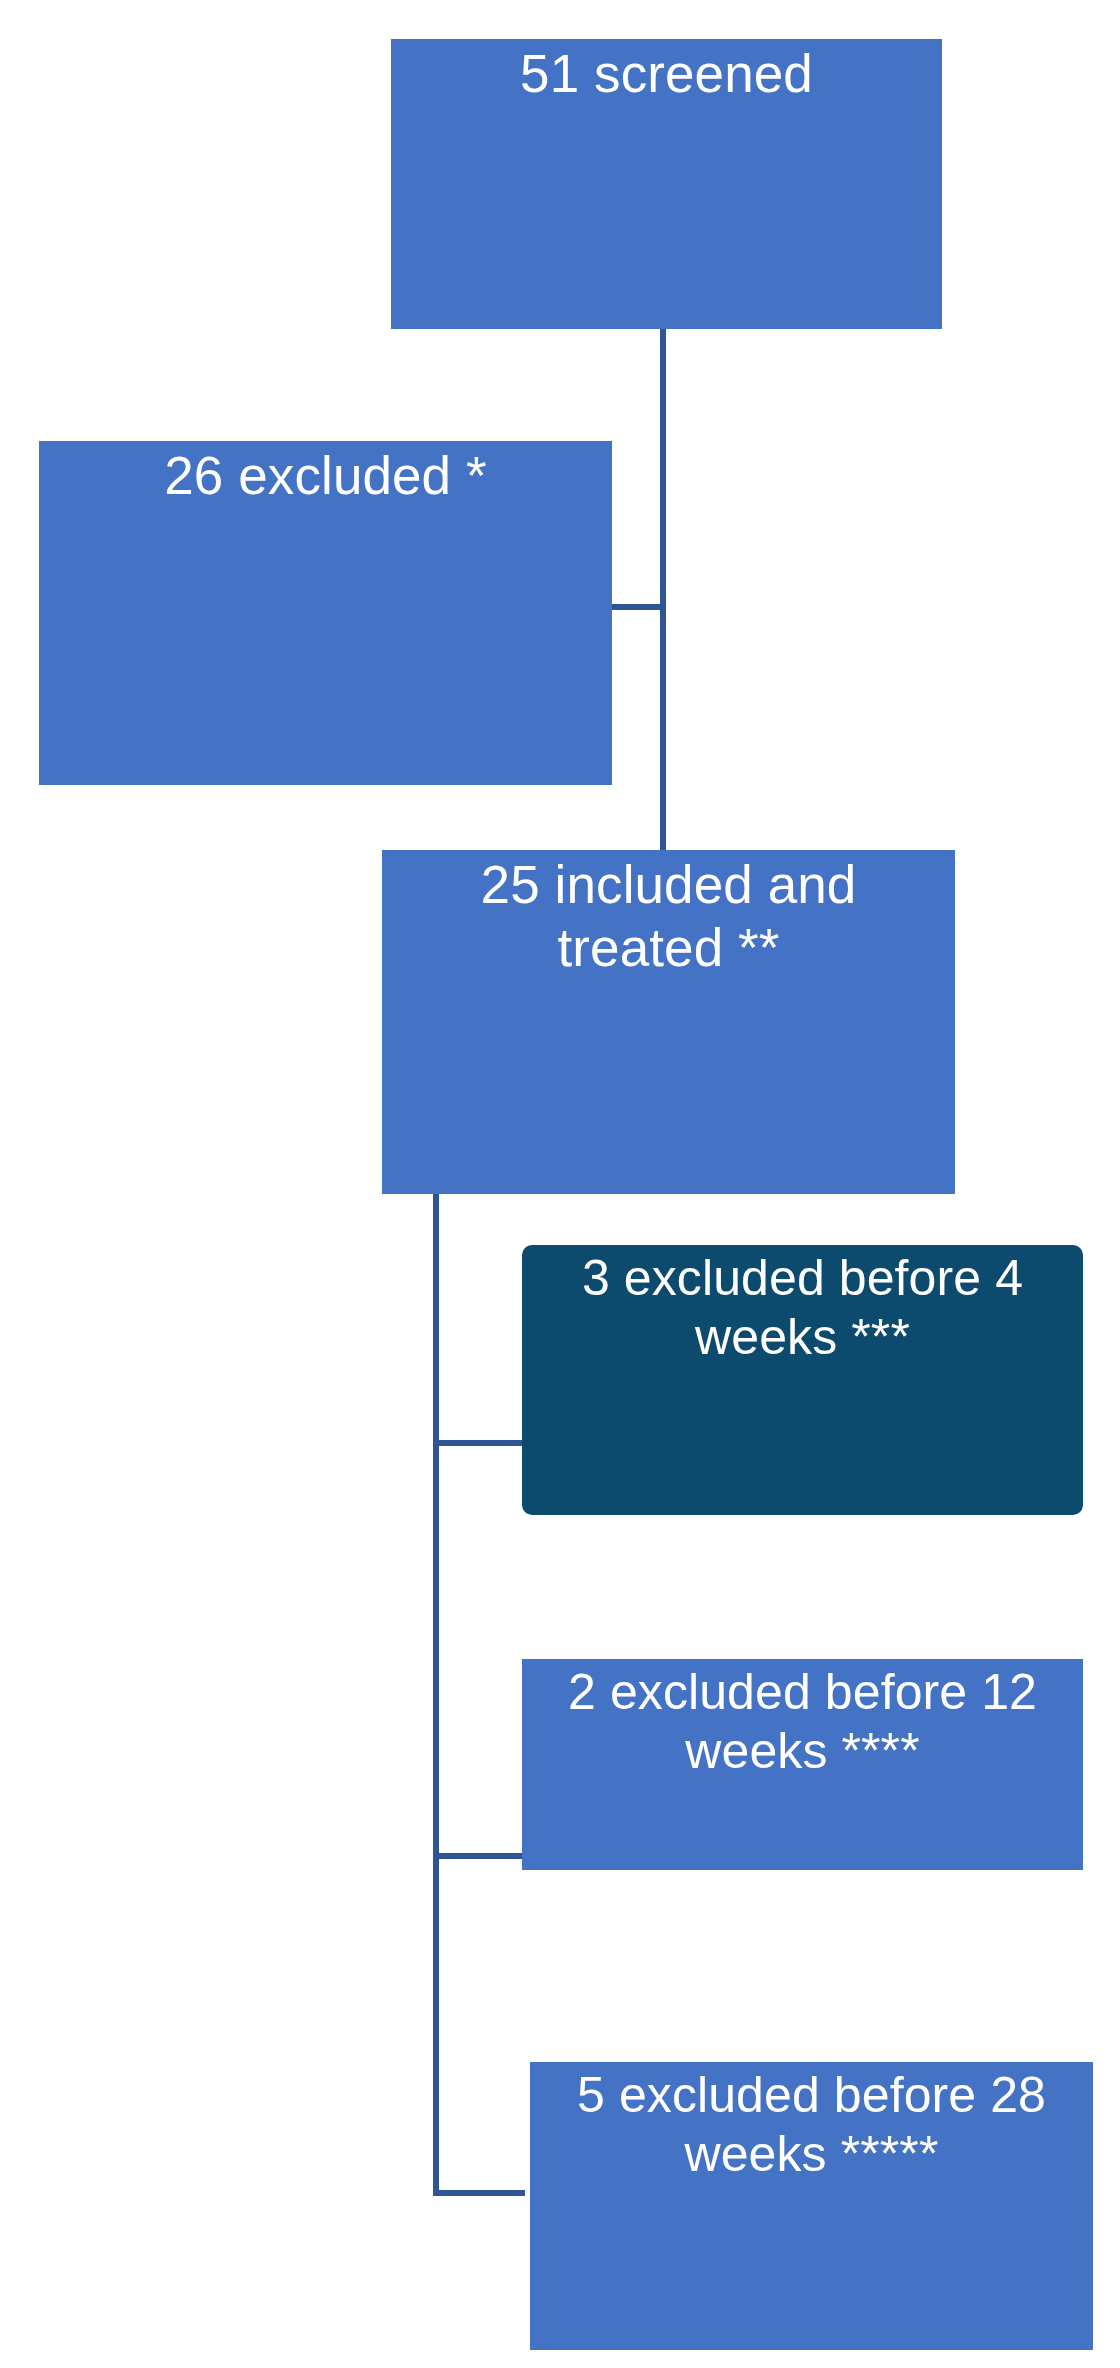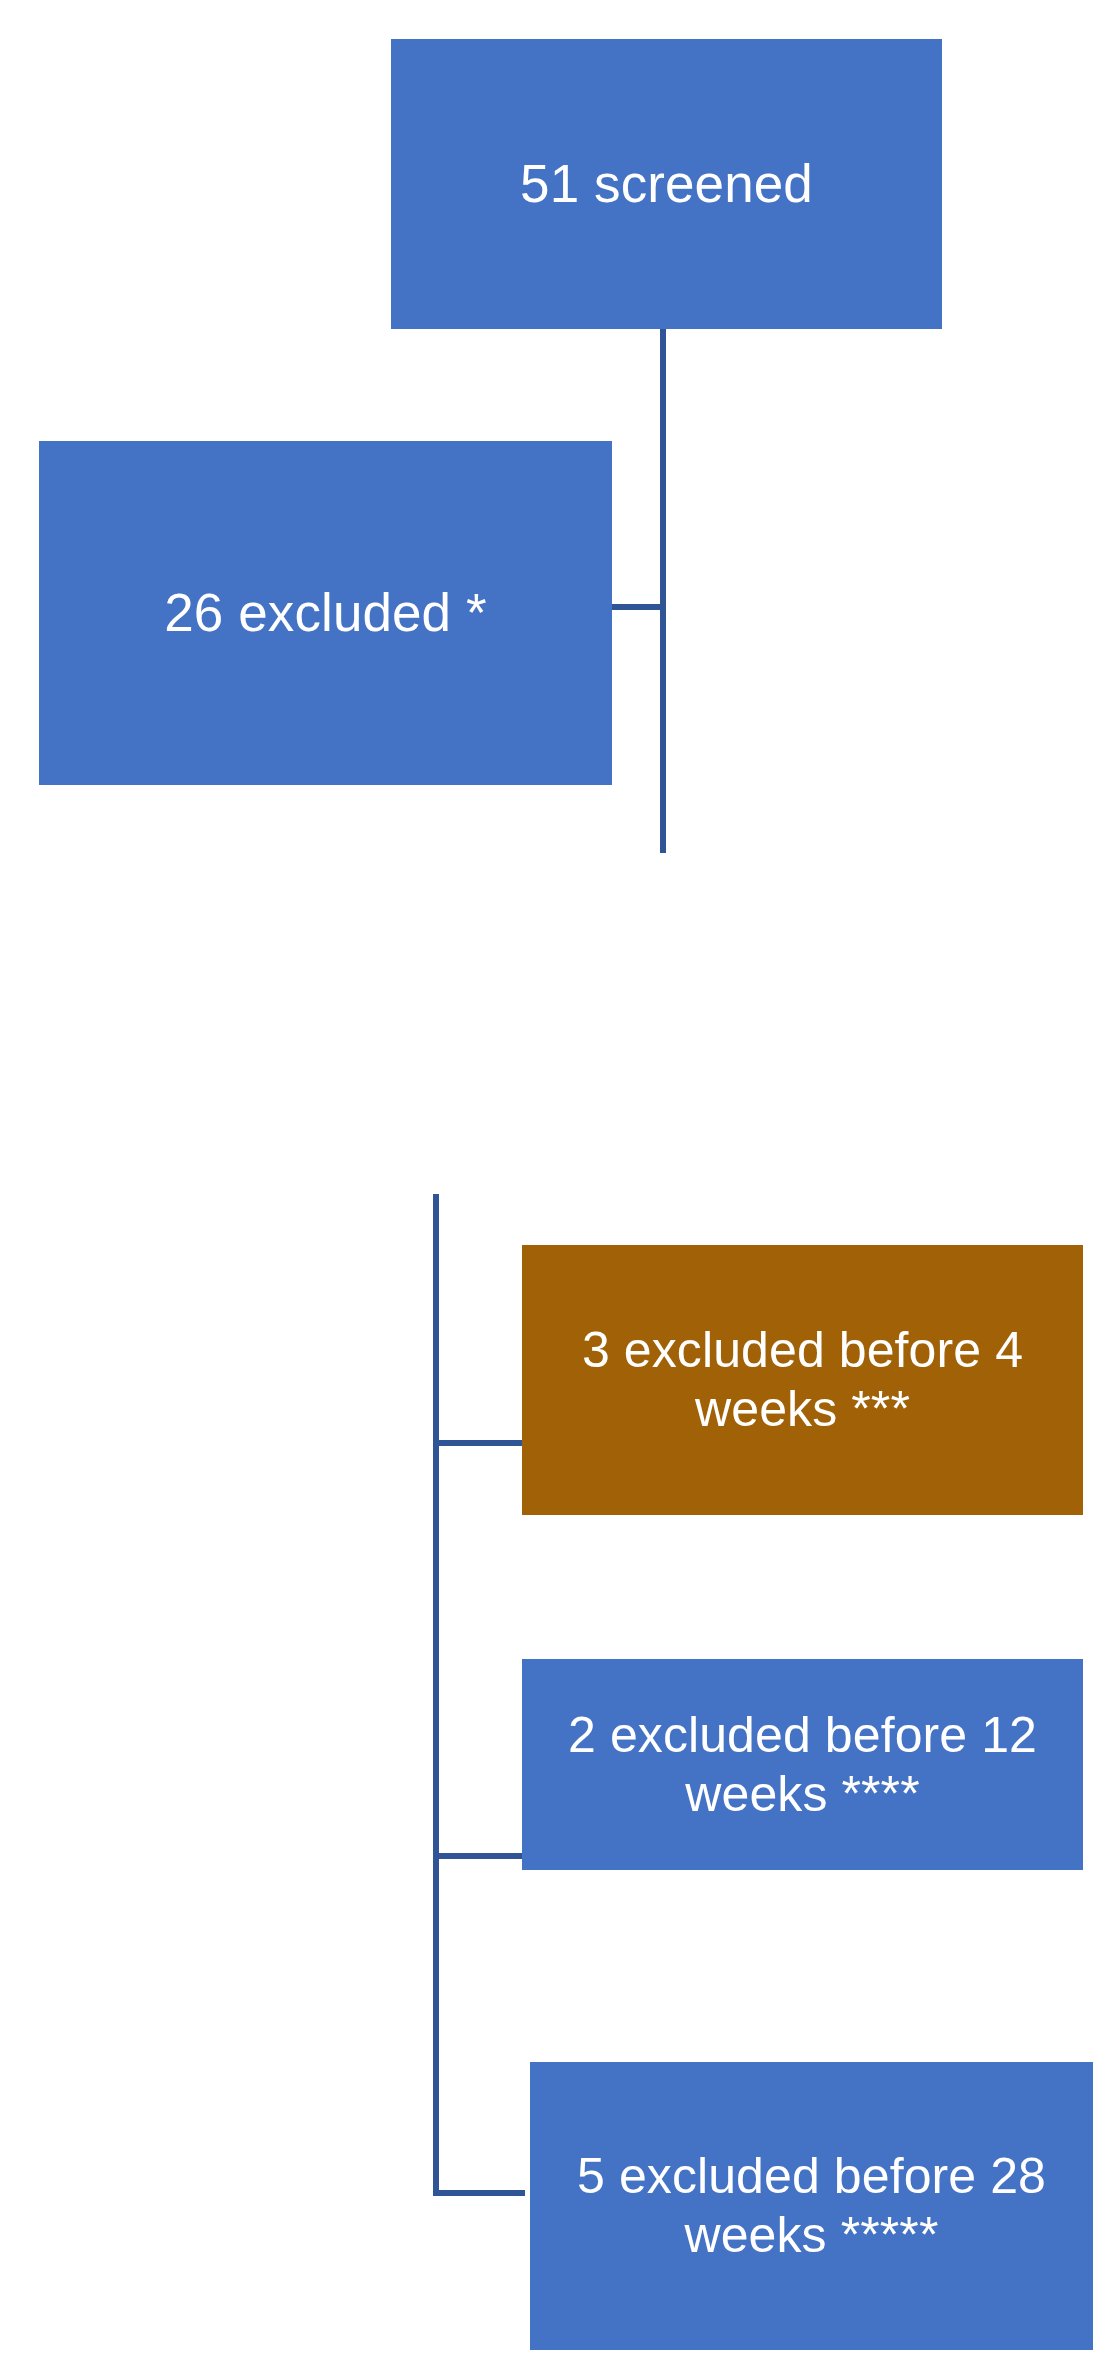--- a/index.html
+++ b/index.html
@@ -15,21 +15,20 @@
     position: relative;
     width: 1120px;
     height: 2368px;
     background: #ffffff;
     overflow: hidden;
   }
   .node {
     position: absolute;
     box-sizing: border-box;
     display: flex;
-    align-items: center;
     justify-content: center;
     text-align: center;
     color: #ffffff;
     background: #4472C4;
     font-family: "Liberation Sans", sans-serif;
     font-weight: 400;
     line-height: 1.18;
     letter-spacing: 0.1px;
     padding: 4px 22px;
     z-index: 2;
@@ -84,22 +83,25 @@
   <div class="conn-h" id="conn-stub-28w" style="background: rgb(47, 85, 151);"></div>
 
   <div class="node" id="node-screened" style="background: rgb(68, 114, 196); color: rgb(255, 255, 255);">
     <span class="txt">51 screened</span>
   </div>
 
   <div class="node" id="node-excluded-screening" style="background: rgb(68, 114, 196); color: rgb(255, 255, 255);">
     <span class="txt">26 excluded *</span>
   </div>
 
+  <div class="node" id="node-included" style="background: rgb(68, 114, 196); color: rgb(255, 255, 255);">
+    <span class="txt">25 included and treated **</span>
+  </div>
 
-  <div class="node" id="node-excl-4w" style="background: #a16207; color: rgb(255, 255, 255);">
+  <div class="node" id="node-excl-4w" style="background: #0c4a6e; color: rgb(255, 255, 255); border-radius: 10px;">
     <span class="txt">3 excluded before 4 weeks ***</span>
   </div>
 
   <div class="node" id="node-excl-12w" style="background: rgb(68, 114, 196); color: rgb(255, 255, 255);">
     <span class="txt">2 excluded before 12 weeks ****</span>
   </div>
 
   <div class="node" id="node-excl-28w" style="background: rgb(68, 114, 196); color: rgb(255, 255, 255); margin-left: 8px;">
     <span class="txt">5 excluded before 28 weeks *****</span>
   </div>

